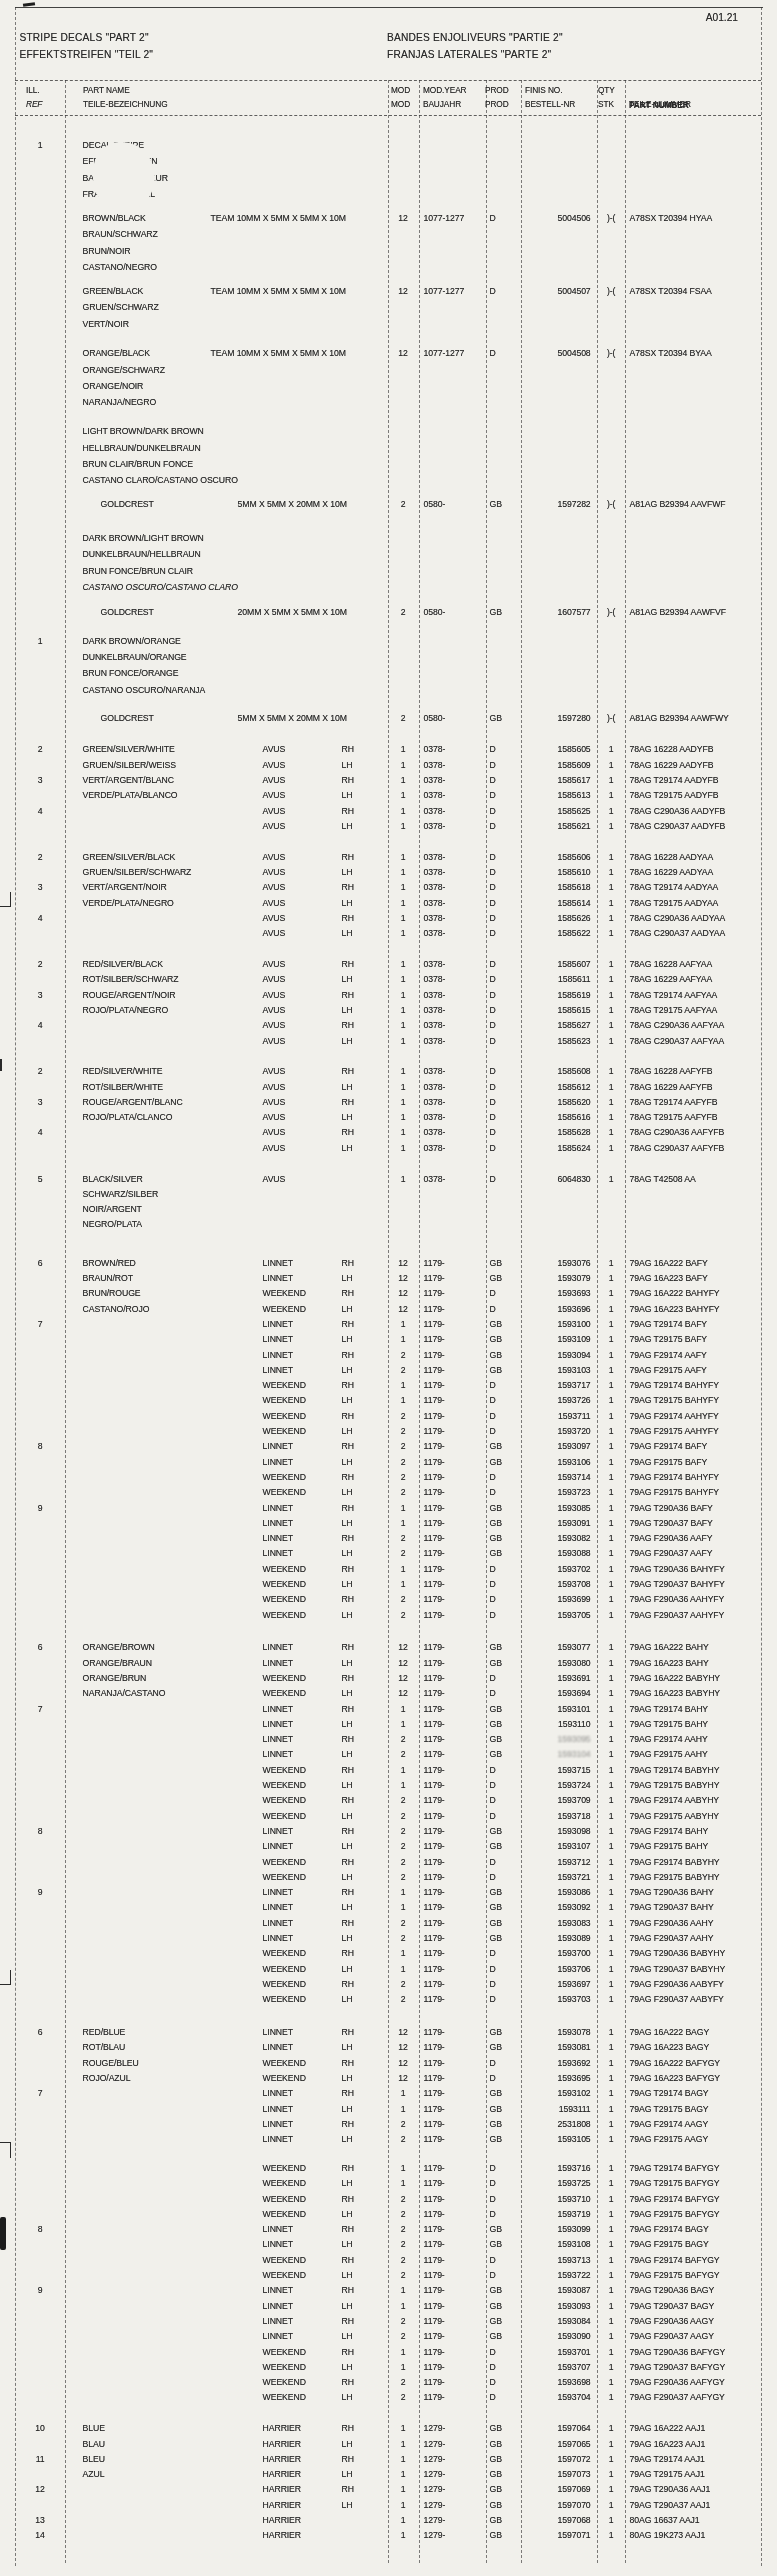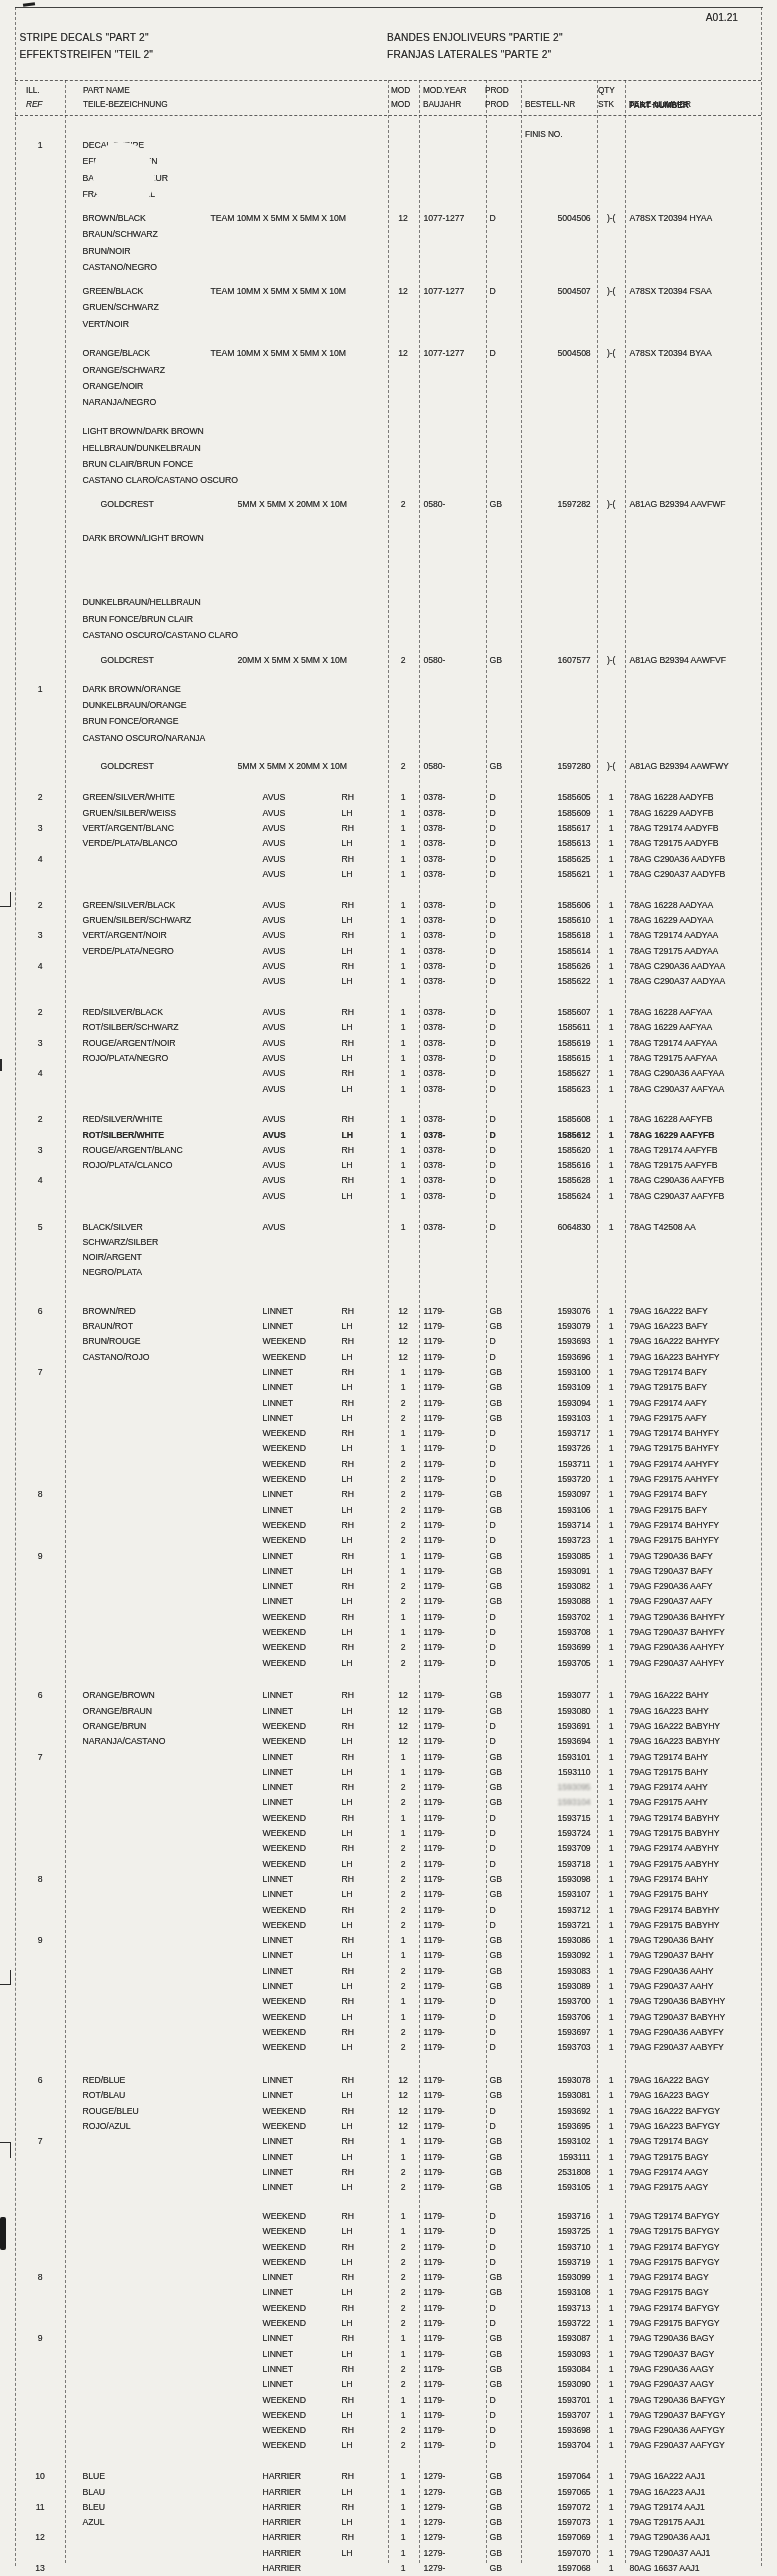--- a/index.html
+++ b/index.html
@@ -62,21 +62,21 @@
   <div class="colhead" style="left:26px;top:85px;">ILL.</div>
   <div class="colhead" style="left:26px;top:99px;font-style:italic;">REF</div>
   <div class="colhead" style="left:83px;top:85px;">PART NAME</div>
   <div class="colhead" style="left:83px;top:99px;">TEILE-BEZEICHNUNG</div>
   <div class="colhead" style="left:391px;top:85px;">MOD</div>
   <div class="colhead" style="left:391px;top:99px;">MOD</div>
   <div class="colhead" style="left:423px;top:85px;">MOD.YEAR</div>
   <div class="colhead" style="left:423px;top:99px;">BAUJAHR</div>
   <div class="colhead" style="left:485px;top:85px;">PROD</div>
   <div class="colhead" style="left:485px;top:99px;">PROD</div>
-  <div class="colhead" style="left:525px;top:85px;margin-top:44px;">FINIS NO.</div>
+  <div class="colhead" style="left:525px;top:85px;">FINIS NO.</div>
   <div class="colhead" style="left:525px;top:99px;">BESTELL-NR</div>
   <div class="colhead" style="left:598px;top:85px;">QTY</div>
   <div class="colhead" style="left:598px;top:99px;">STK</div>
   <div class="colhead" style="left:629px;top:100px;font-weight:bold;">PART NUMBER</div>
   <div class="colhead" style="left:629px;top:99px;">TEILE-NUMMER</div>
 
   <div class="rows" id="rows">
       <div class="row" style="height: 16.3px;">
         <span class="cell c-ill">1</span>
         <span class="cell c-name">DECAL STRIPE</span>
@@ -168,27 +168,27 @@
         <span class="cell c-year">0580-</span>
         <span class="cell c-prod">GB</span>
         <span class="cell c-finis">1597282</span>
         <span class="cell c-qty">)-(</span>
         <span class="cell c-part">A81AG B29394 AAVFWF</span>
       </div>
       <div style="height: 17.5px;"></div>
       <div class="row" style="height: 16.3px;">
         <span class="cell c-name">DARK BROWN/LIGHT BROWN</span>
       </div>
-      <div class="row" style="height: 16.3px; margin-top: 48px;">
+      <div class="row" style="height: 16.3px;">
         <span class="cell c-name">DUNKELBRAUN/HELLBRAUN</span>
       </div>
       <div class="row" style="height: 16.3px;">
         <span class="cell c-name">BRUN FONCE/BRUN CLAIR</span>
       </div>
-      <div class="row" style="height: 16.3px;">
+      <div class="row" style="height: 16.3px; font-style: italic;">
         <span class="cell c-name">CASTANO OSCURO/CASTANO CLARO</span>
       </div>
       <div style="height: 8.7px;"></div>
       <div class="row" style="height: 16.3px;">
         <span class="cell c-name" style="left: 86px;">GOLDCREST</span>
         <span class="cell c-spec" style="left: 223px;">20MM X 5MM X 5MM X 10M</span>
         <span class="cell c-mod">2</span>
         <span class="cell c-year">0580-</span>
         <span class="cell c-prod">GB</span>
         <span class="cell c-finis">1607577</span>
@@ -430,21 +430,21 @@
         <span class="cell c-name">RED/SILVER/WHITE</span>
         <span class="cell c-model">AVUS</span>
         <span class="cell c-side">RH</span>
         <span class="cell c-mod">1</span>
         <span class="cell c-year">0378-</span>
         <span class="cell c-prod">D</span>
         <span class="cell c-finis">1585608</span>
         <span class="cell c-qty">1</span>
         <span class="cell c-part">78AG 16228 AAFYFB</span>
       </div>
-      <div class="row" style="height: 15.3px; font-weight: bold;">
+      <div class="row" style="height: 15.3px;">
         <span class="cell c-name">ROT/SILBER/WHITE</span>
         <span class="cell c-model">AVUS</span>
         <span class="cell c-side">LH</span>
         <span class="cell c-mod">1</span>
         <span class="cell c-year">0378-</span>
         <span class="cell c-prod">D</span>
         <span class="cell c-finis">1585612</span>
         <span class="cell c-qty">1</span>
         <span class="cell c-part">78AG 16229 AAFYFB</span>
       </div>

